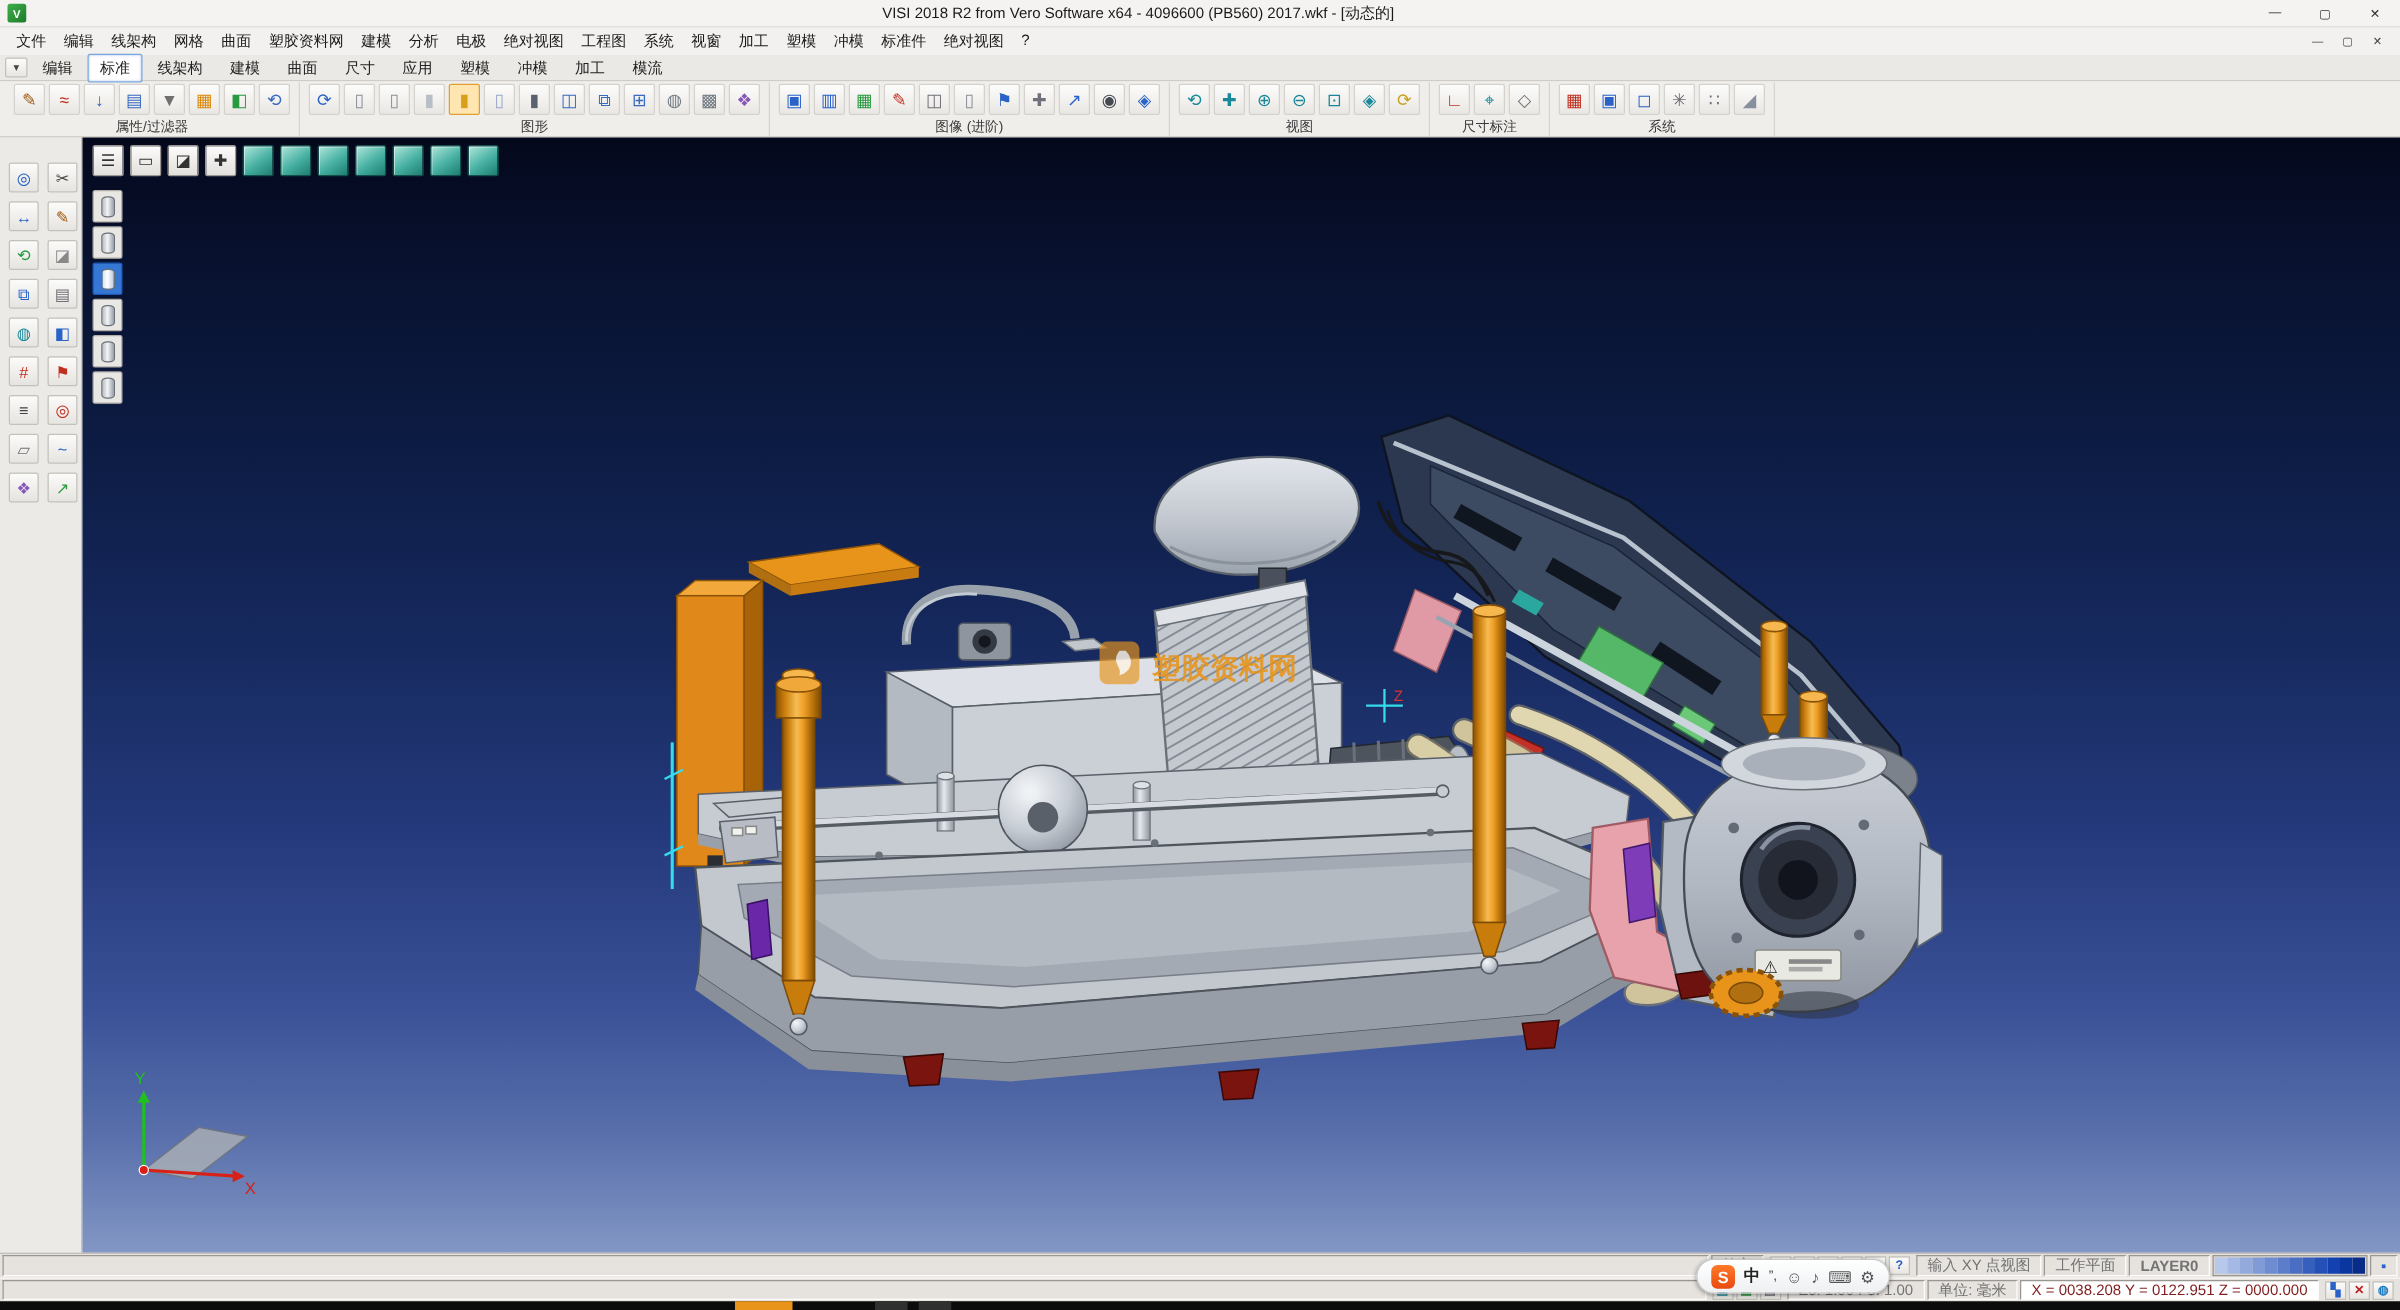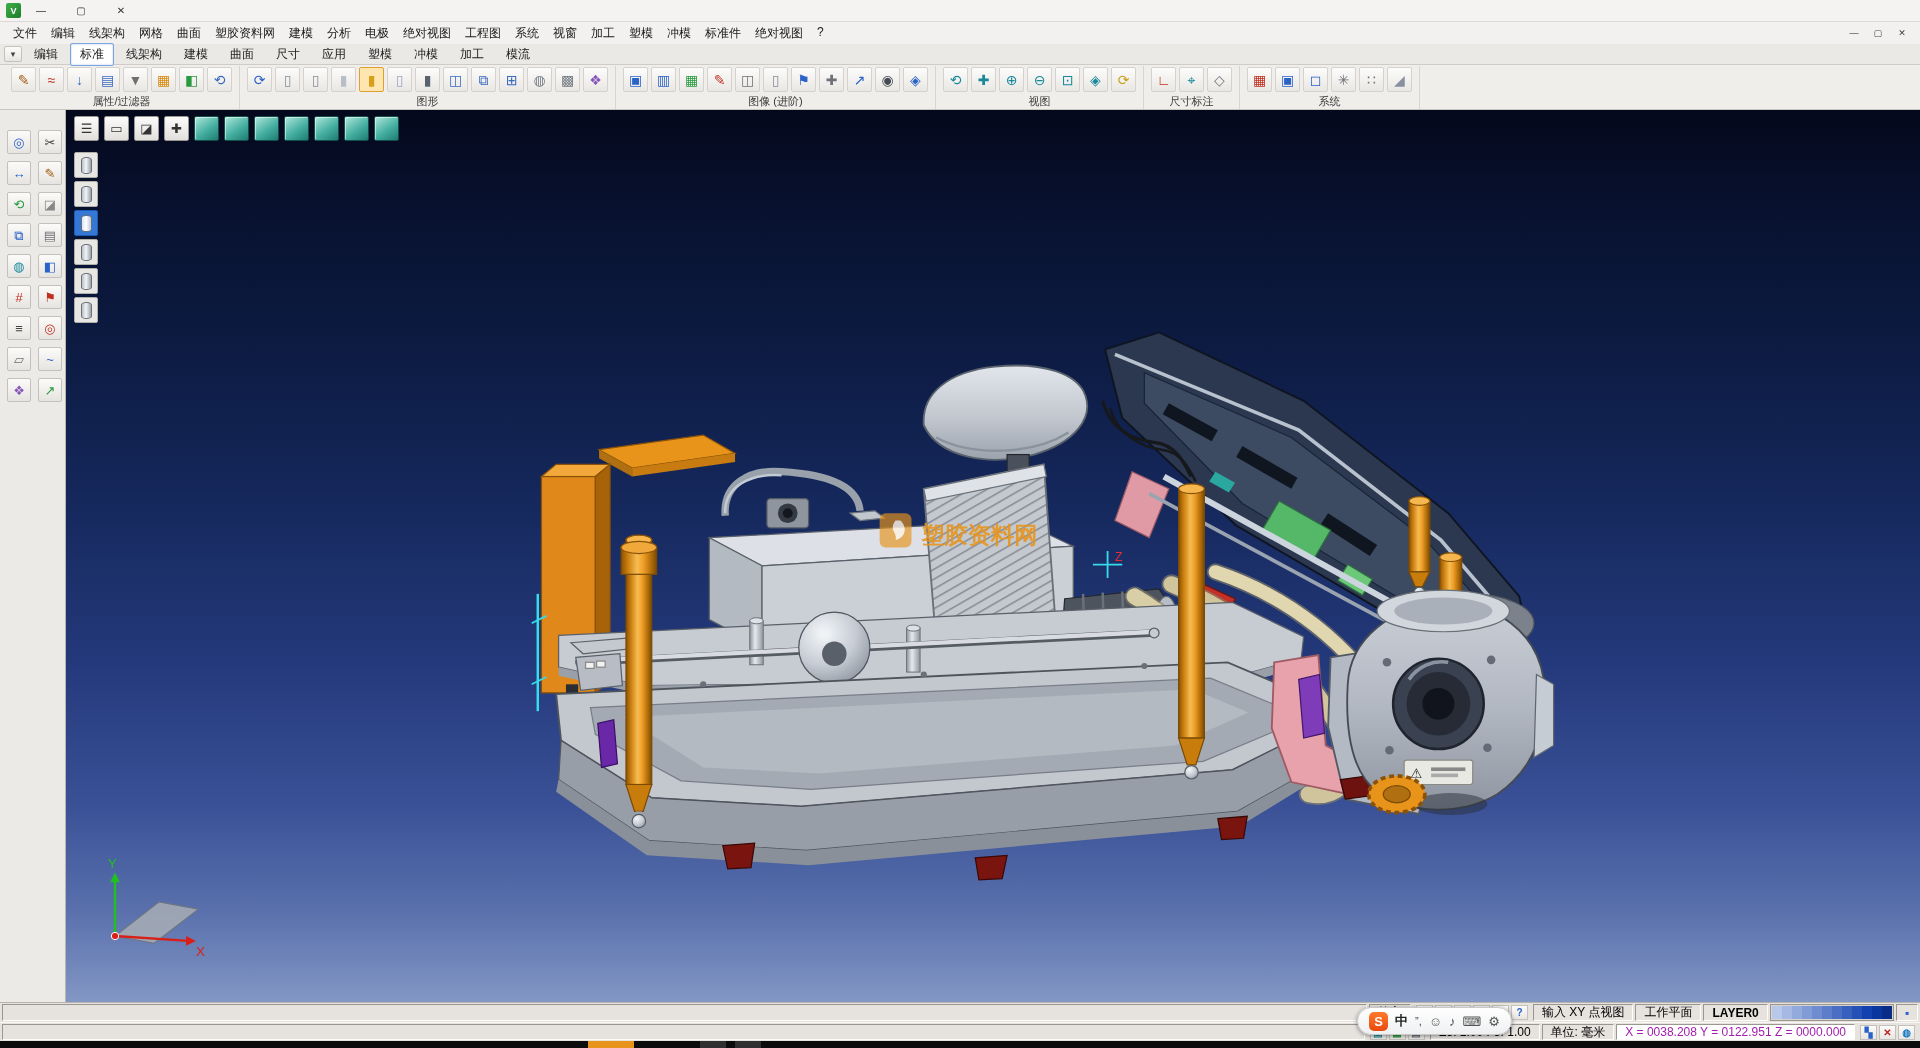--- a/index.html
+++ b/index.html
@@ -52,23 +52,23 @@
   .cyl-strip { position:absolute; top:42px; left:8px; display:flex; flex-direction:column; gap:3px; z-index:5; }
   .cylbtn { width:24px; height:26px; background:#e9e7e3; border:1px solid #b1aea9; border-radius:2px; display:flex; align-items:center; justify-content:center; }
   .cylbtn .cyl { width:11px; height:17px; border-radius:5px/3px; background:linear-gradient(90deg,#b9bfc7,#f2f4f6 45%,#9aa1aa); border:1px solid #6a7078; }
   .cylbtn.active { background:#3577d4; border-color:#1d5ab8; }
   .cylbtn.active .cyl { background:linear-gradient(90deg,#d8e4f4,#ffffff 45%,#b8c8e0); }
 
   
   .status { background:#e6e3df; display:flex; align-items:stretch; padding:1px 2px; gap:2px; }
   .status.row1 { height:20px; border-top:1px solid #b6b3ae; }
   .status.row2 { height:19px; border-top:1px solid #f8f7f5; }
-  .seg { border:1px solid; border-color:#9a9792 #fdfcfa #fdfcfa #9a9792; padding:0 8px; display:flex; align-items:center; font-size:12px; color:#000000; white-space:nowrap; }
+  .seg { border:1px solid; border-color:#9a9792 #fdfcfa #fdfcfa #9a9792; padding:0 8px; display:flex; align-items:center; font-size:12px; color:#737373; white-space:nowrap; }
   .seg.lead { flex:1; }
-  .seg.coords { background:#ffffff; color:#a21caf; }
+  .seg.coords { background:#ffffff; color:#7f1d1d; }
   .seg.layer { font-weight:bold; }
   .st-icons { display:flex; align-items:center; gap:2px; padding:0 3px; }
   .stbicon { width:17px; height:15px; border:1px solid #c4c1bc; background:linear-gradient(#fbfbfa,#e8e6e2); display:flex; align-items:center; justify-content:center; font-size:10px; }
   .stbicon .glyph { font-style:normal; font-weight:bold; }
   .swatches { display:flex; align-items:center; border:1px solid #9a9792; padding:1px; background:#d8d5d1; }
   .swatch { width:10px; height:13px; }
 
   .ime-pill { position:absolute; left:1357px; top:1007px; height:28px; z-index:50; display:flex; align-items:center; gap:7px; padding:0 11px; background:linear-gradient(#ffffff,#eef0f2); border:1px solid #c8c8c8; border-radius:14px; box-shadow:0 1px 4px rgba(0,0,0,.45); }
   .ime-brand { width:19px; height:19px; border-radius:5px; background:linear-gradient(#ff7a2a,#e84a10); color:#fff; font-weight:bold; font-size:13px; display:flex; align-items:center; justify-content:center; }
   .ime-lang { font-size:13px; font-weight:bold; color:#222; }
@@ -76,20 +76,21 @@
   .ime-ic { font-size:13px; color:#555; }
 
   .taskbar { height:7px; background:#0c0c0c; position:relative; }
   .tk-block { position:absolute; top:0; height:7px; }
 </style>
 </head>
 <body>
 
 <div class="titlebar">
   <span class="app-icon">V</span>
+  <span class="title-text">VISI 2018 R2 from Vero Software x64 - 4096600 (PB560) 2017.wkf - [动态的]</span>
   <div class="win-controls">
     <span class="win-btn">—</span>
     <span class="win-btn">▢</span>
     <span class="win-btn">✕</span>
   </div>
 </div>
 
 <div class="menubar">
   <div style="display:flex">
 

